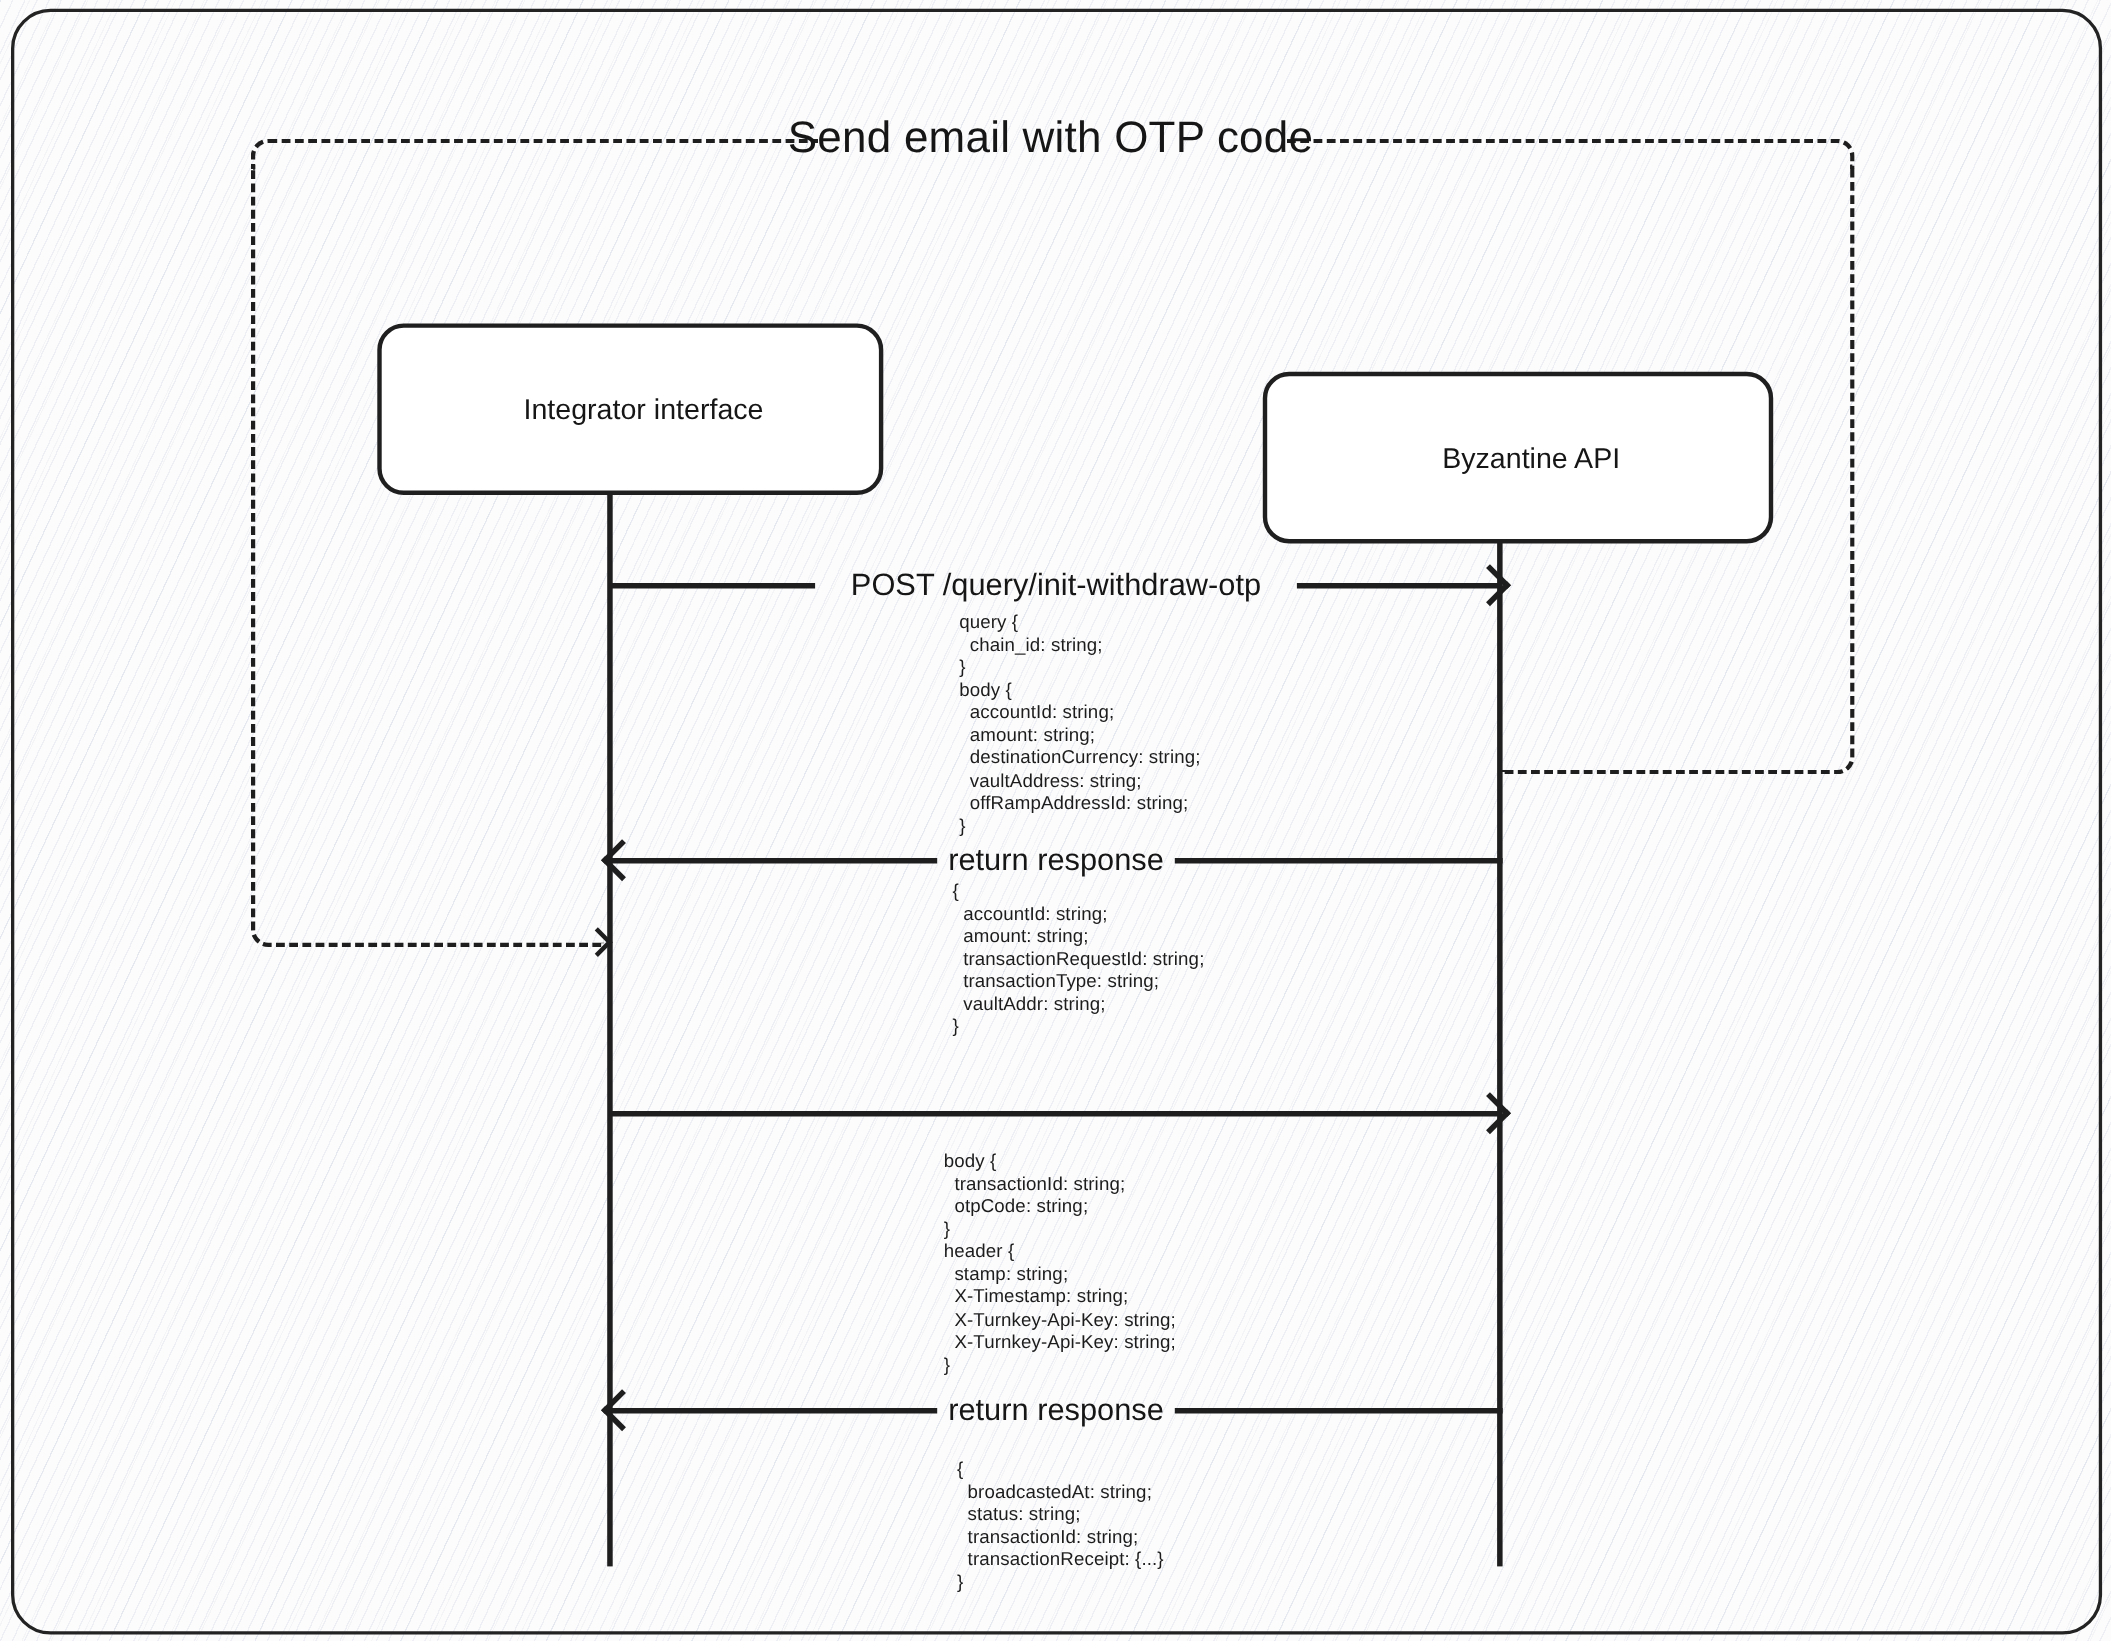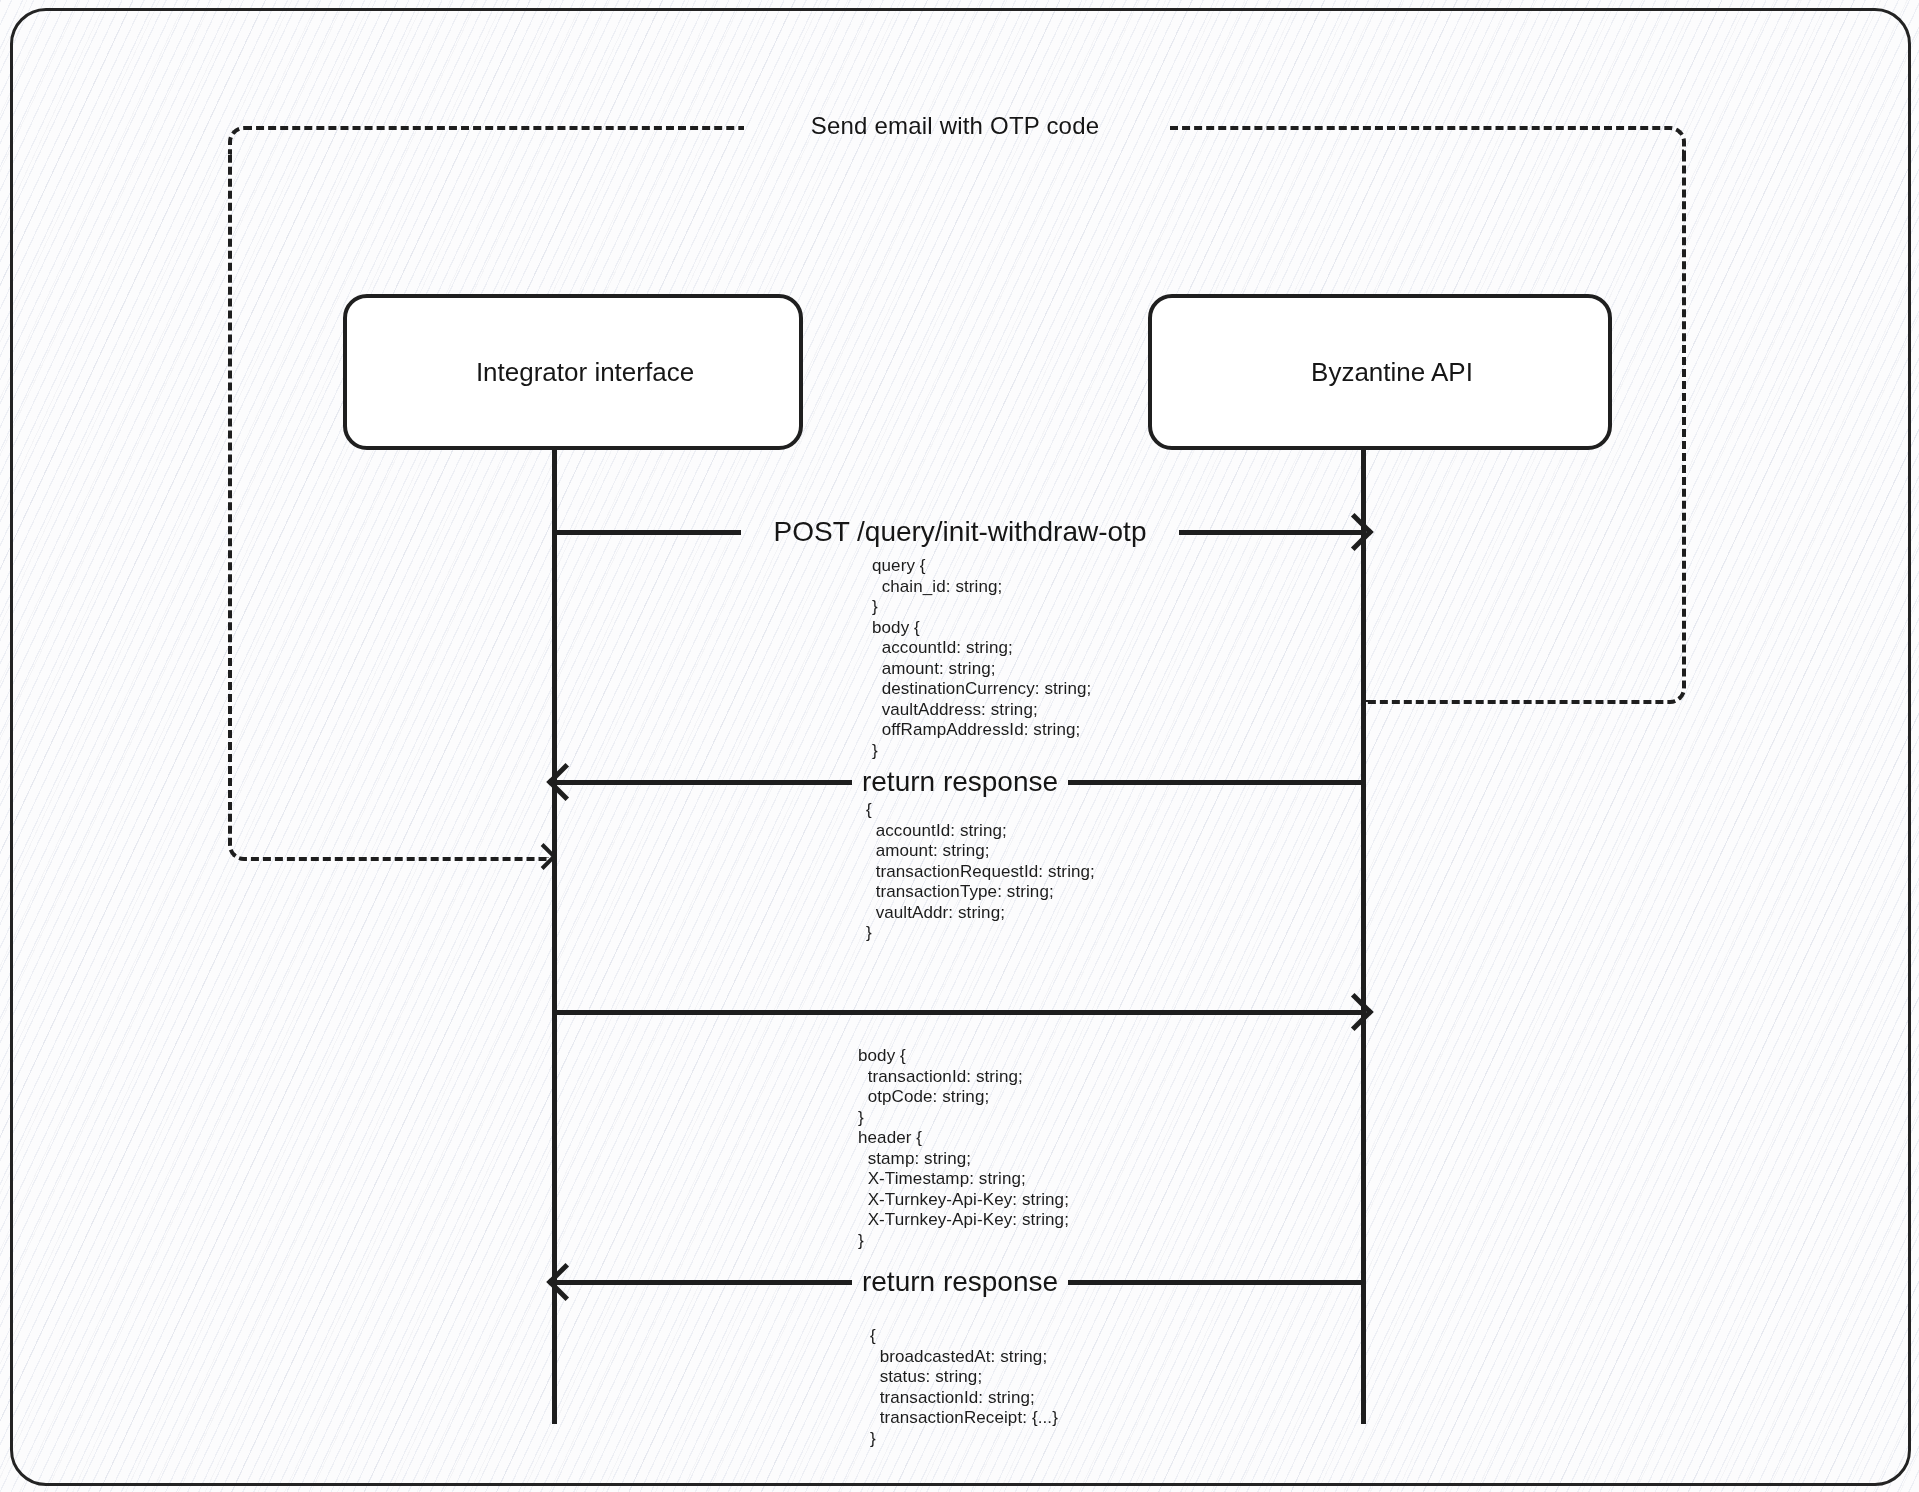--- a/index.html
+++ b/index.html
@@ -34,36 +34,36 @@
     border-top:4px dashed #1e1e1e;border-right:4px dashed #1e1e1e;
     border-top-right-radius:16px;
   }
   .grp-right{
     position:absolute;left:1364px;top:150px;width:318px;height:550px;
     border-right:4px dashed #1e1e1e;border-bottom:4px dashed #1e1e1e;
     border-bottom-right-radius:16px;
   }
   .grp-title{
     position:absolute;left:955px;top:126px;transform:translate(-50%,-50%);
-    font-size:24px;font-weight:500;white-space:nowrap;letter-spacing:.2px;
+    font-size:40px;font-weight:500;white-space:nowrap;letter-spacing:.2px;
   }
   .chev-dashed{
     position:absolute;left:534px;top:847px;width:15px;height:15px;
     border-top:4px solid #1e1e1e;border-right:4px solid #1e1e1e;
     transform:rotate(45deg);
   }
   
   .actor{
     position:absolute;top:294px;height:148px;
     background:#ffffff;border:4px solid #1f1f1f;border-radius:24px;
     display:flex;align-items:center;justify-content:center;
     font-size:26px;font-weight:500;z-index:3;padding-left:24px;
   }
   .actor.a1{left:343px;width:428px;}
-  .actor.a2{left:1148px;width:432px;}
+  .actor.a2{left:1148px;width:432px;margin-top:44px;}
   .lifeline{position:absolute;top:440px;width:5px;height:984px;background:#1e1e1e;z-index:1;}
   .lifeline.l1{left:552px;}
   .lifeline.l2{left:1361px;}
   
   .msg{
     position:absolute;left:554px;width:812px;height:40px;
     display:flex;align-items:center;z-index:2;
   }
   .msg .seg{flex:1;height:5px;background:#1e1e1e;}
   .msg .lbl{

